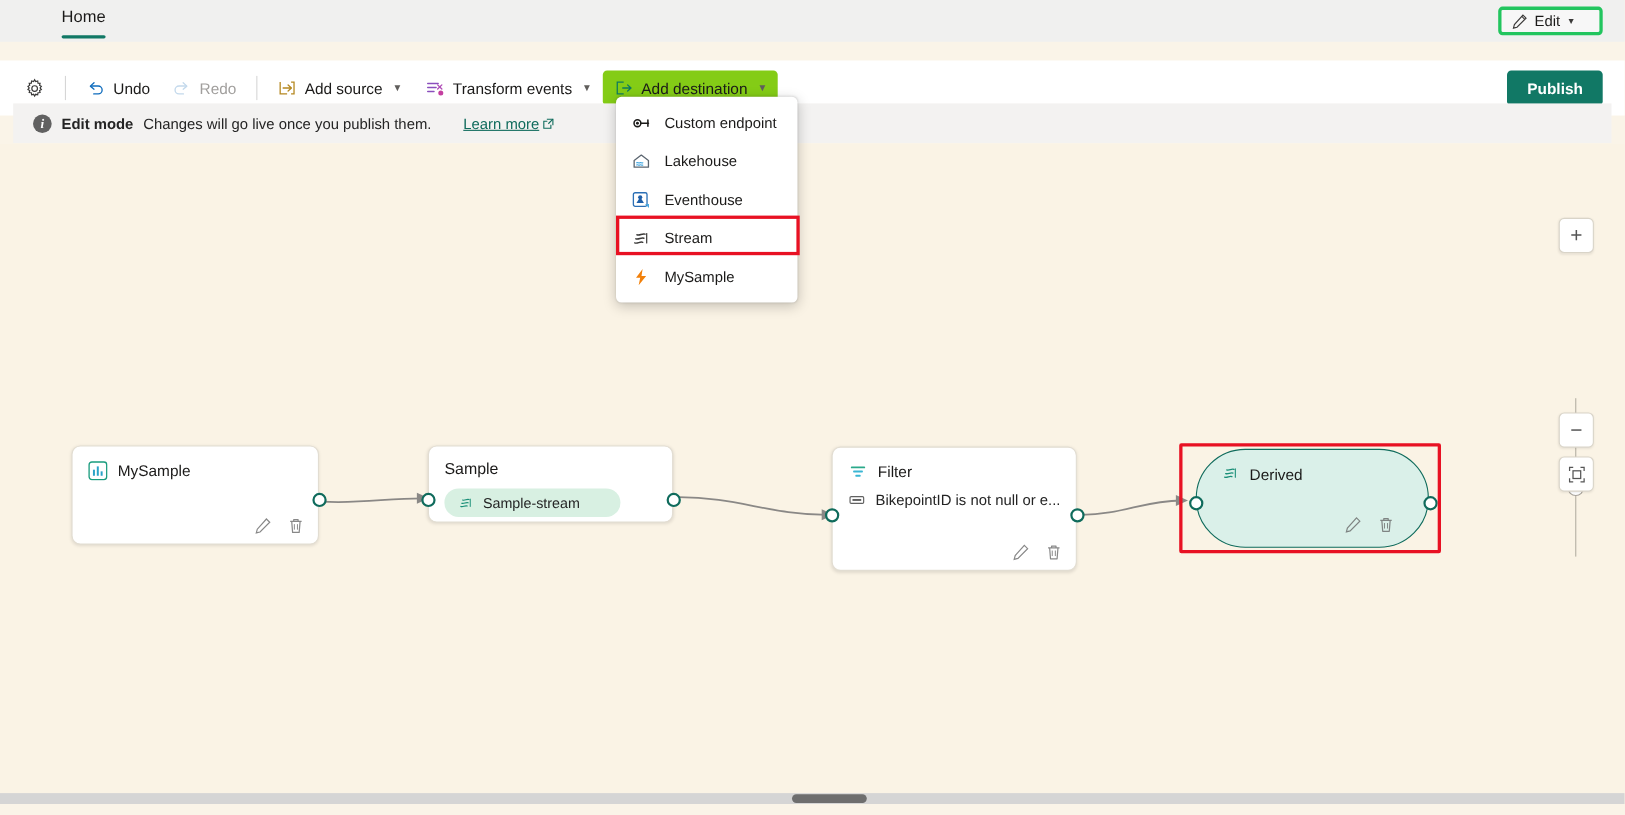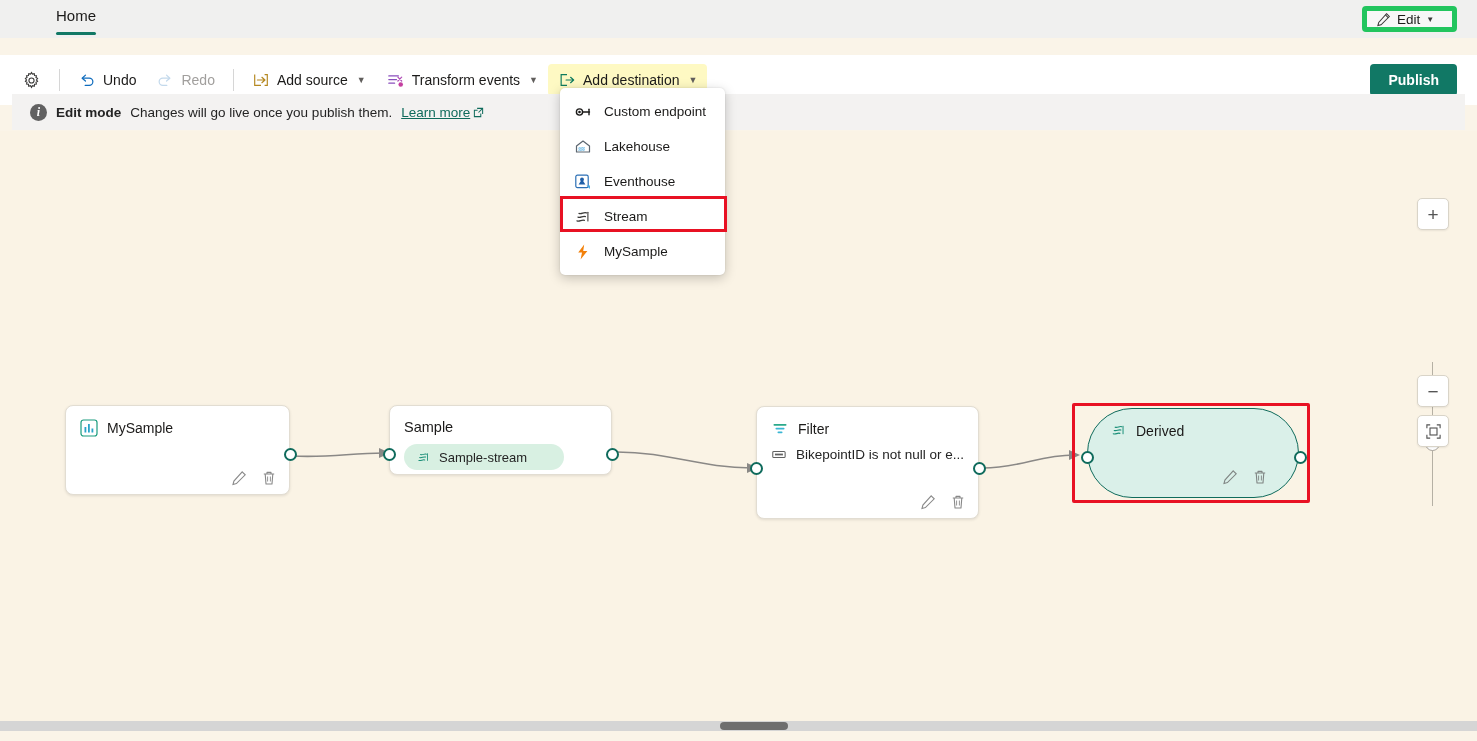--- a/index.html
+++ b/index.html
@@ -25,40 +25,40 @@
     cursor: pointer;
     margin-left: 38px;
   }
   .tab::after {
     content: ""; position: absolute; left: 18px; right: 18px; bottom: 3px;
     height: 3px; background: #117865; border-radius: 2px;
   }
   .edit-chip {
     position: absolute; right: 20px; top: 6px;
     height: 26px; min-width: 95px;
-    background: #f7f7f7; border: 5px solid #22c55e; border-radius: 4px;
+    background: #f7f7f7; border: 3px solid #22c55e; border-radius: 4px;
     display: flex; align-items: center; gap: 6px;
     padding: 0 9px; font-size: 13.5px; color: #1b1a19; cursor: pointer;
   }
 
   
   .cmdbar {
     position: absolute; left: 0; top: 38px; width: 1477px; height: 50px;
     background: #ffffff;
     display: flex; align-items: center;
     padding-left: 12px;
     margin-top: 17px;
   }
   .cmd-btn {
     height: 32px; display: flex; align-items: center; gap: 7px;
     padding: 0 10px; border-radius: 4px; cursor: pointer;
     font-size: 14px; color: #1b1a19; white-space: nowrap;
   }
   .cmd-btn.disabled { color: #a19f9d; cursor: default; }
-  .cmd-btn.active { background: #fef9c3; }
+  .cmd-btn.active { background: #84cc16; }
   .cmd-sep {
     width: 1px; height: 22px; background: #d6d6d6; margin: 0 8px;
   }
   .chev { font-size: 9px; color: #605e5c; margin-left: 2px; }
   .publish-btn {
     position: absolute; right: 20px; top: 9px;
     height: 32px; padding: 0 18px;
     background: #117865; color: #ffffff; border-radius: 4px;
     display: flex; align-items: center; justify-content: center;
     font-size: 14px; font-weight: bold; cursor: pointer;
@@ -75,21 +75,21 @@
   .info-icon {
     width: 17px; height: 17px; border-radius: 50%;
     background: #616161; color: #fff;
     font-size: 12px; font-style: italic; font-weight: bold;
     display: flex; align-items: center; justify-content: center;
     font-family: "Liberation Serif", serif;
   }
   .infobar .lbl-strong { font-weight: bold; }
   .learn-more {
     color: #0f6b5c; text-decoration: underline; cursor: pointer;
-    margin-left: 0; display: inline-flex; align-items: center; gap: 3px;
+    margin-left: 20px; display: inline-flex; align-items: center; gap: 3px;
   }
 
   
   .canvas {
     position: absolute; left: 0; top: 131px; width: 1477px; height: 600px;
     background: #faf3e5;
     overflow: hidden;
   }
   .hscroll-track {
     position: absolute; left: 0; bottom: 0; width: 1477px; height: 10px;

